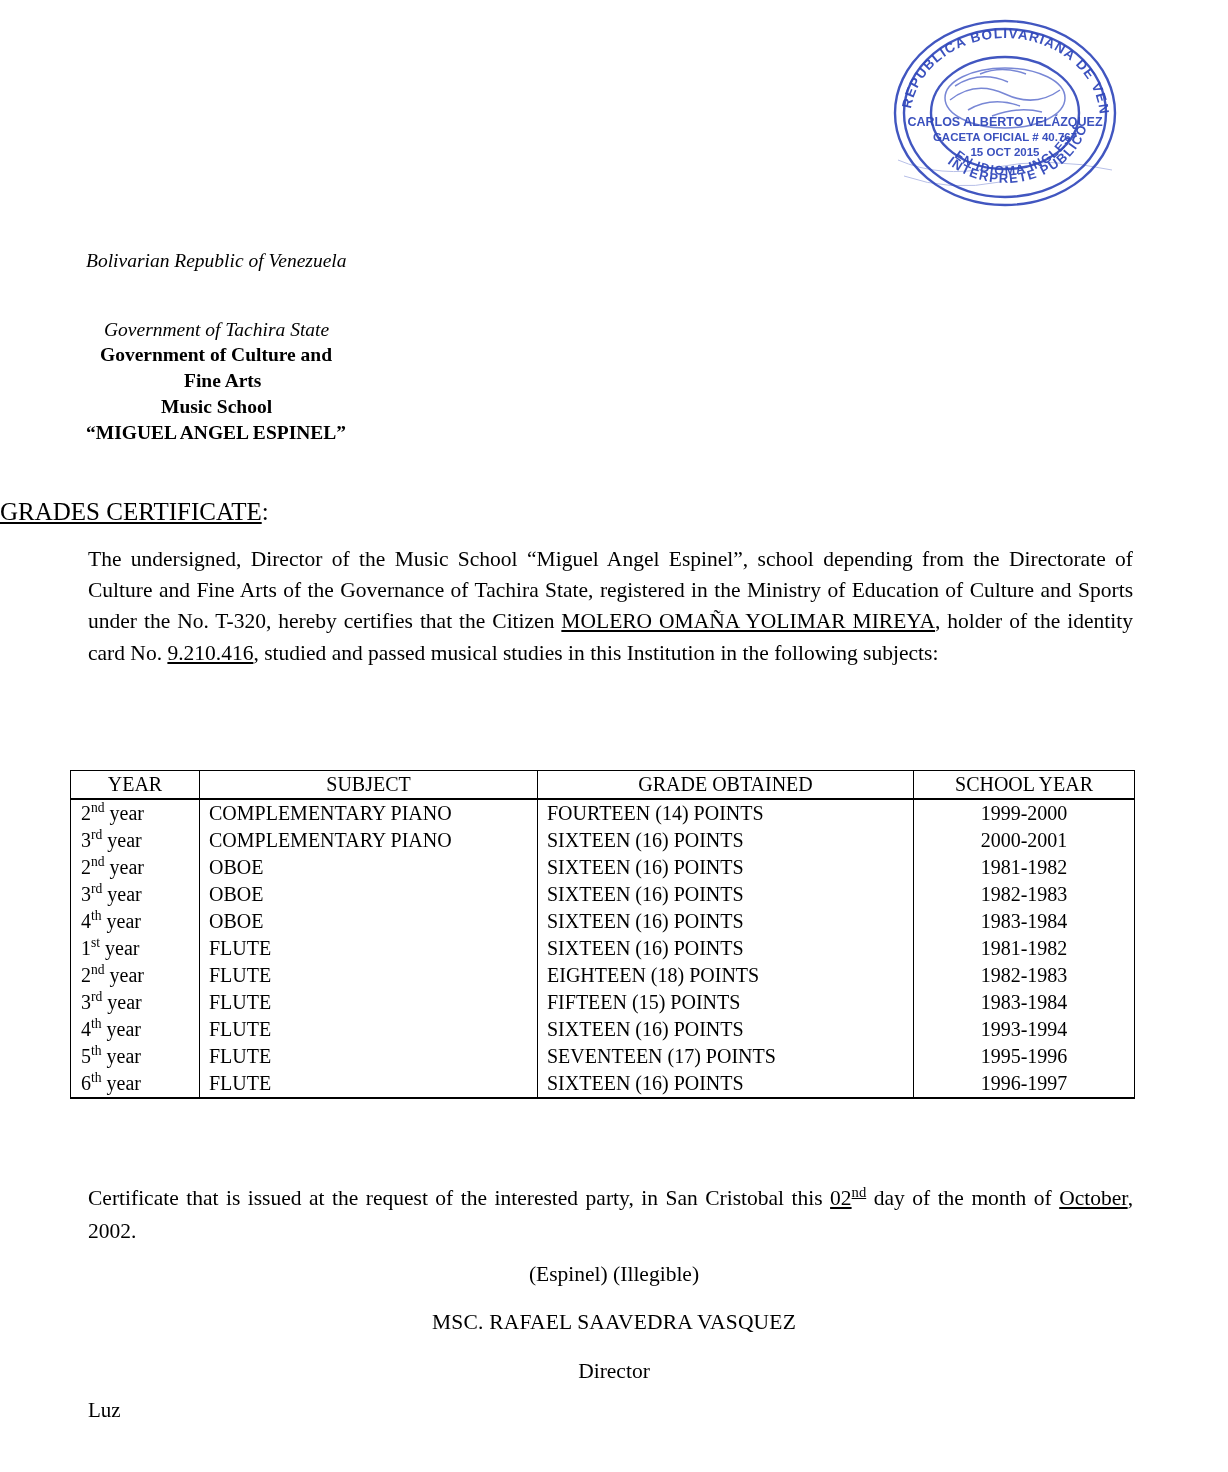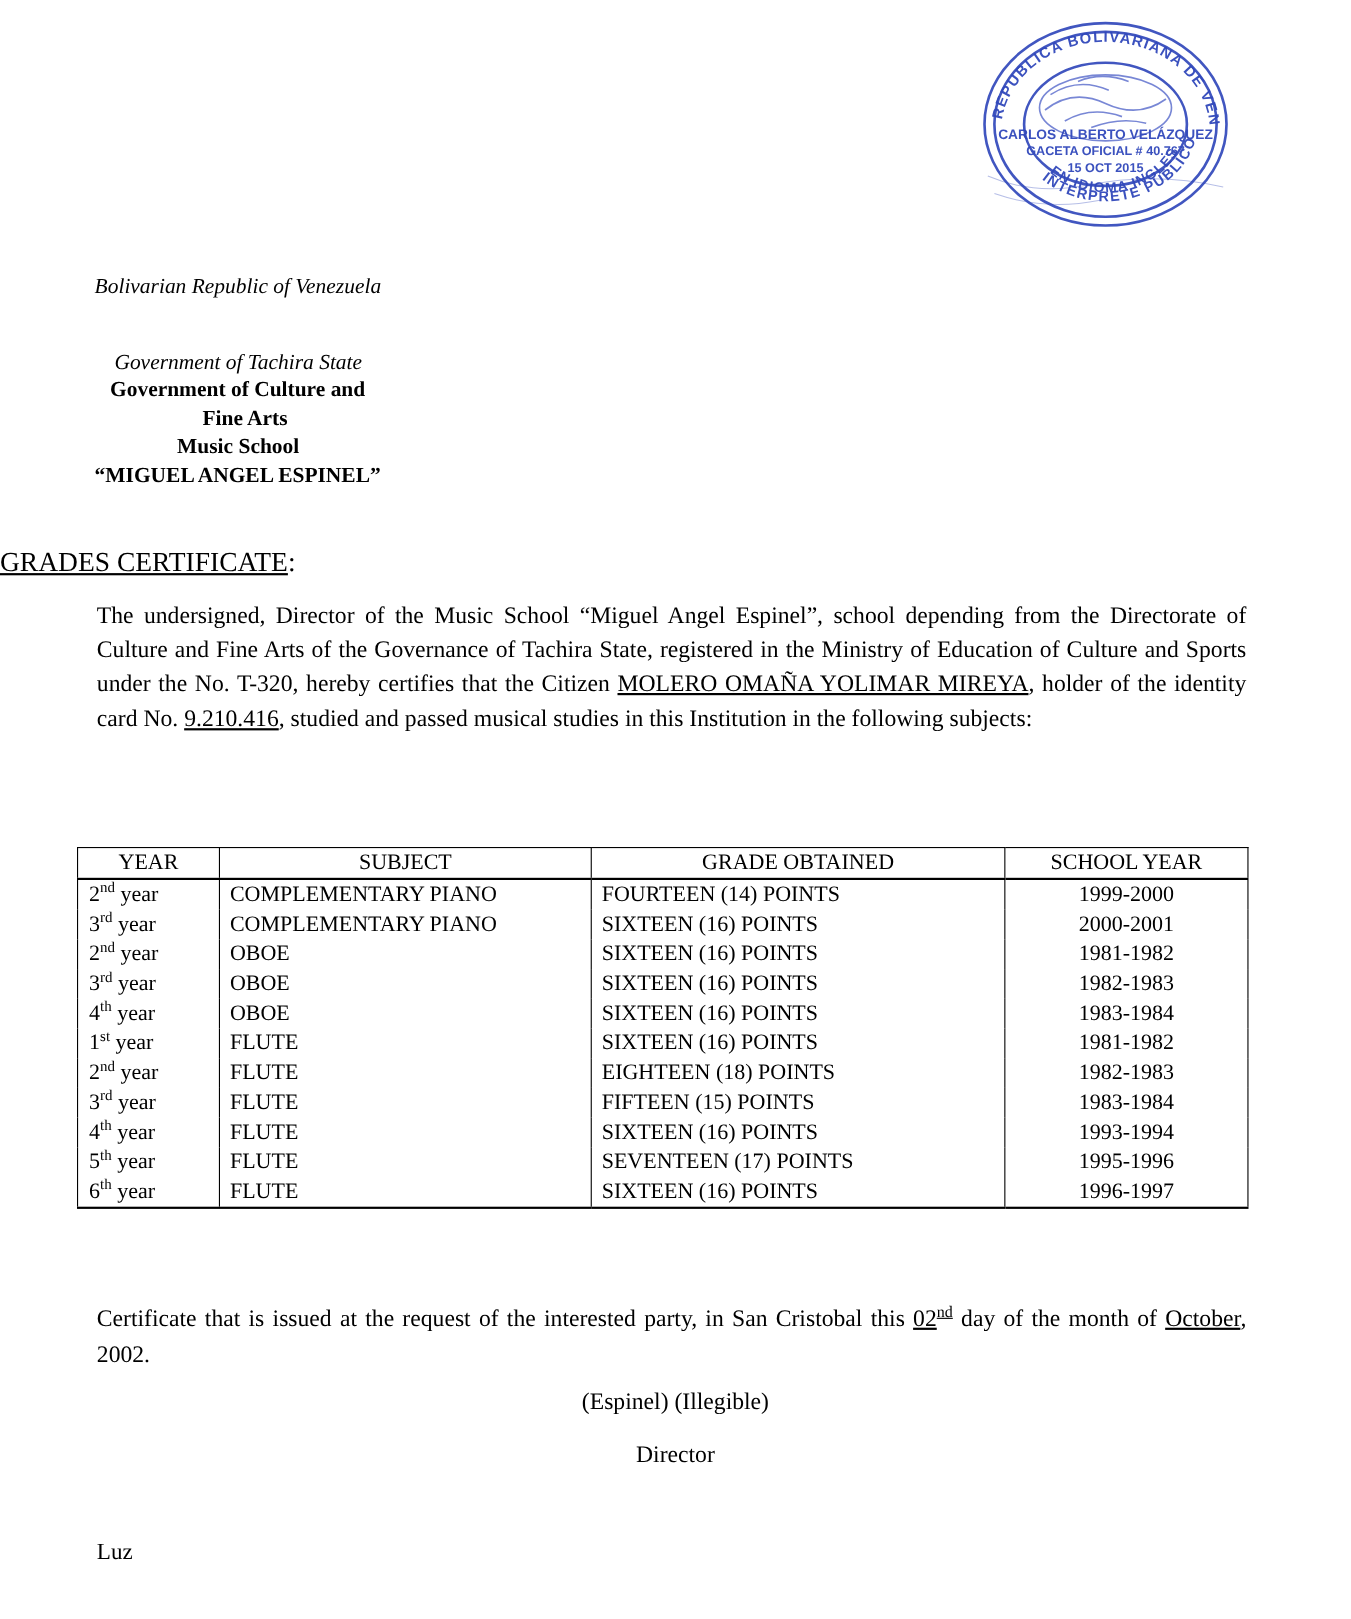--- a/index.html
+++ b/index.html
@@ -290,16 +290,17 @@
       </tr>
     </tbody>
 </table>
 
 <div id="closing">
   <span>Certificate that is issued at the request of the interested party, in San Cristobal this </span><span class="u">02</span><sup class="u">nd</sup><span> day of the month of </span><span class="u">October</span><span>, 2002.</span>
 </div>
 
 <div id="signed-block">
   <div>(Espinel) (Illegible)</div>
+  <div class="name">MSC. RAFAEL SAAVEDRA VASQUEZ</div>
   <div>Director</div>
 </div>
 
 <div id="footer-note">Luz</div>
 
 </body></html>

